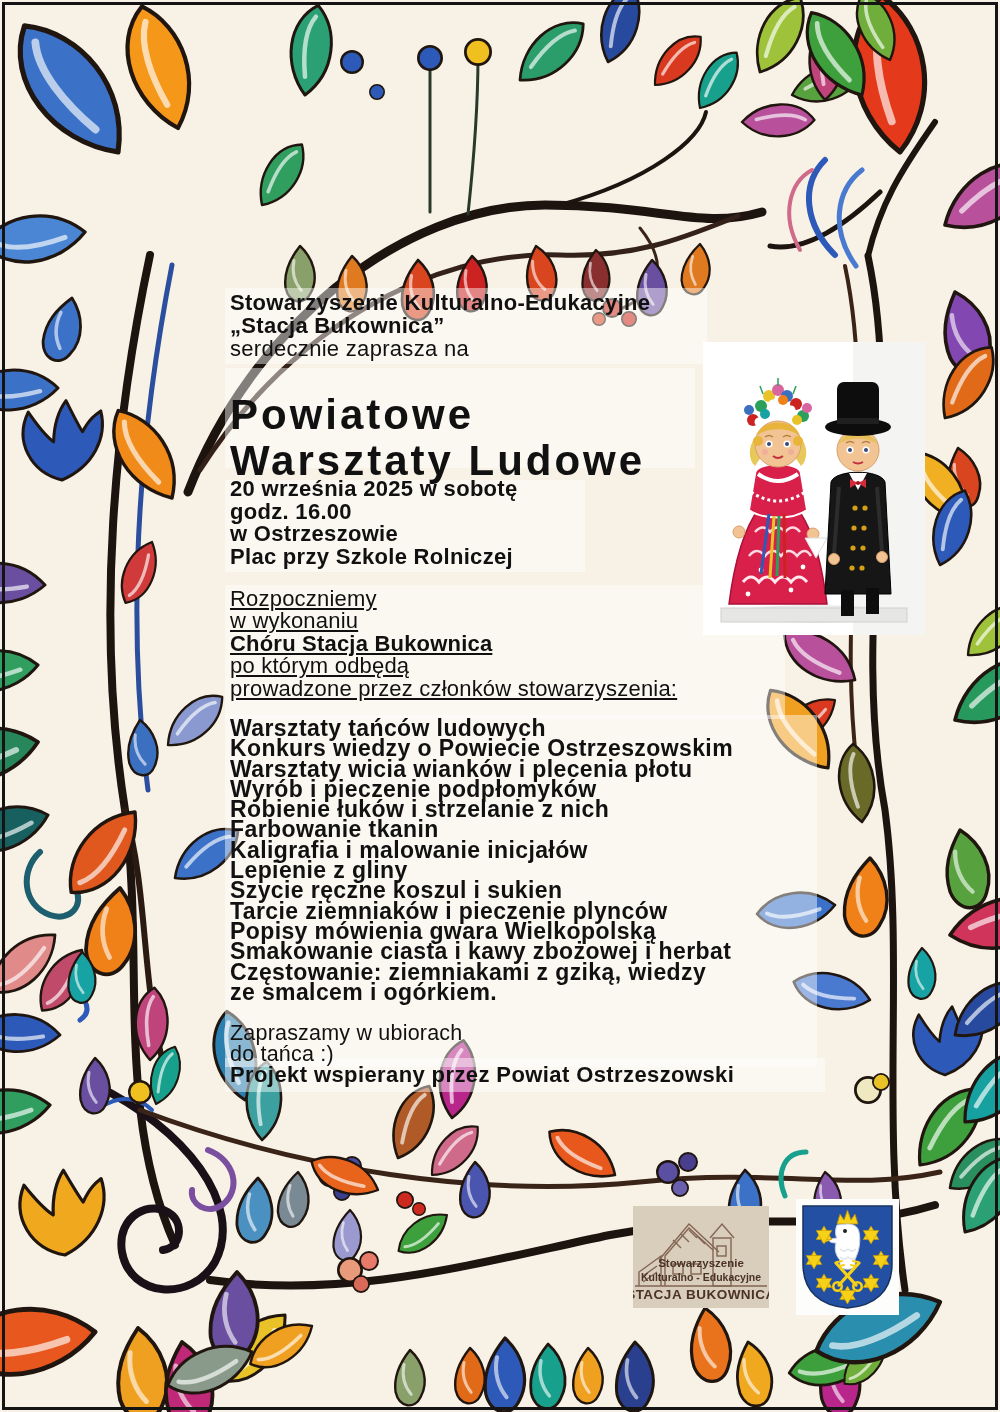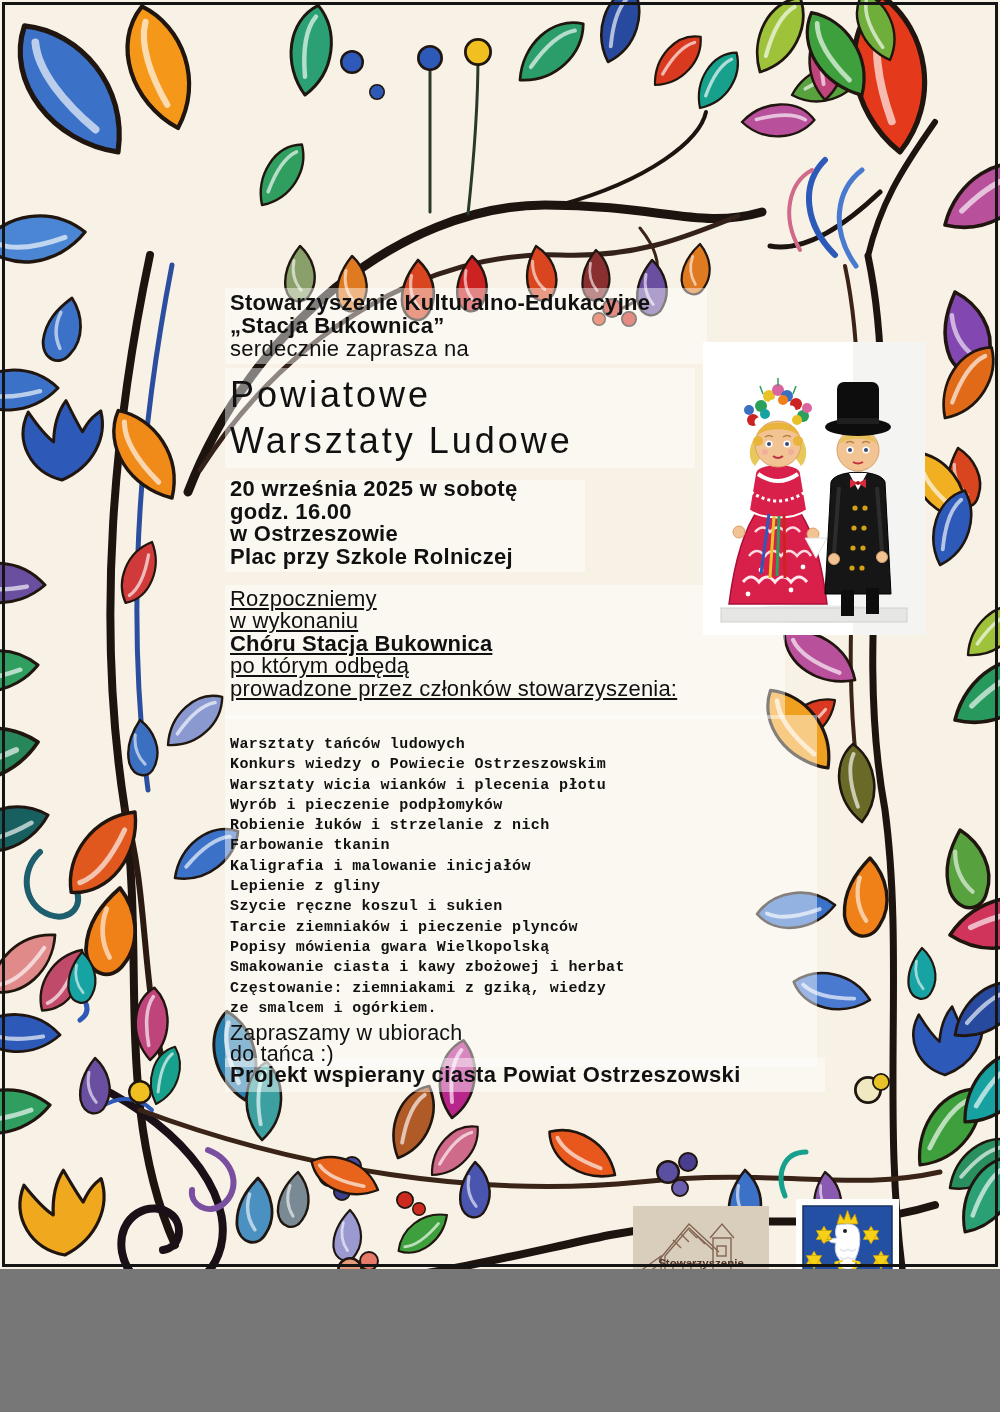--- a/index.html
+++ b/index.html
@@ -1,34 +1,34 @@
 <!DOCTYPE html>
 <html><head>
 <meta charset="utf-8">
 <style>
   html,body{margin:0;padding:0;background:#777;}
   .poster{
-    position:relative;width:1000px;height:1269px;margin:0 auto;
+    position:relative;width:1000px;height:1412px;margin:0 auto;
     background:#f8f2e6;overflow:hidden;
     font-family:"Liberation Sans","DejaVu Sans",sans-serif;
     color:#111;
   }
   .frame{position:absolute;inset:2px;border:3px solid #141414;pointer-events:none;z-index:6;}
   .decor{position:absolute;left:0;top:0;width:1000px;height:1412px;z-index:1;}
   .stem{fill:none;stroke-linecap:round;}
 
   
   .txt{position:absolute;left:230px;z-index:3;white-space:nowrap;}
   .patch{position:absolute;background:rgba(255,255,255,.45);z-index:2;}
   .b{font-weight:bold;}
   .header{top:291px;font-size:22px;line-height:23px;letter-spacing:.3px;}
-  .title{top:372px;font-size:36px;line-height:46px;font-weight:normal;letter-spacing:3px;}
+  .title{top:392px;font-size:42px;line-height:46px;font-weight:bold;letter-spacing:3px;}
   .date{top:478px;font-size:22px;line-height:22.5px;font-weight:bold;letter-spacing:.3px;}
   .intro{top:588px;font-size:22px;line-height:22.4px;letter-spacing:.2px;text-decoration:underline;}
-  .acts{top:735px;font-size:15px;line-height:20.3px;font-weight:bold;letter-spacing:.4px;font-family:Liberation Mono, monospace;}
+  .acts{top:718px;font-size:23px;line-height:20.3px;font-weight:bold;letter-spacing:.4px;}
   .closing{top:1023px;font-size:21.5px;line-height:20.5px;letter-spacing:.2px;}
   .footer{top:1062px;font-size:22px;font-weight:bold;letter-spacing:.4px;}
 
   .photo{position:absolute;left:703px;top:342px;width:222px;height:293px;z-index:4;}
   .logo-assoc{position:absolute;left:633px;top:1206px;width:136px;height:102px;z-index:4;}
   .crest{position:absolute;left:796px;top:1199px;width:103px;height:116px;z-index:4;}
 </style>
 </head>
 <body>
 
@@ -263,21 +263,21 @@
     <div>Smakowanie ciasta i kawy zbożowej i herbat</div>
     <div>Częstowanie: ziemniakami z gziką, wiedzy</div>
     <div>ze smalcem i ogórkiem.</div>
   </div>
 
   <div class="txt closing">
     <div>Zapraszamy w ubiorach</div>
     <div>do tańca :)</div>
   </div>
 
-  <div class="txt footer">Projekt wspierany ciasta Powiat Ostrzeszowski</div>
+  <div class="txt footer">Projekt wspierany przez Powiat Ostrzeszowski</div>
 
   <svg class="photo" viewBox="0 0 222 293">
     <rect width="222" height="293" fill="#ffffff"></rect>
     <rect x="150" y="0" width="72" height="293" fill="#f4f4f2"></rect>
     <ellipse cx="110" cy="272" rx="85" ry="9" fill="rgba(0,0,0,0.08)"></ellipse>
     <rect x="18" y="266" width="186" height="14" fill="#e6e6e4" stroke="#d0d0ce"></rect>
 
     <g>
       <path d="M75,150 C45,165 32,215 26,262 L124,262 C118,215 106,165 75,150 Z" fill="#d8204a" stroke="#a81038" stroke-width="1.5"></path>
       <path d="M40,240 q8,-10 16,0 q8,-10 16,0 q8,-10 16,0 q8,-10 16,0" fill="none" stroke="#ffe8ee" stroke-width="3"></path>

